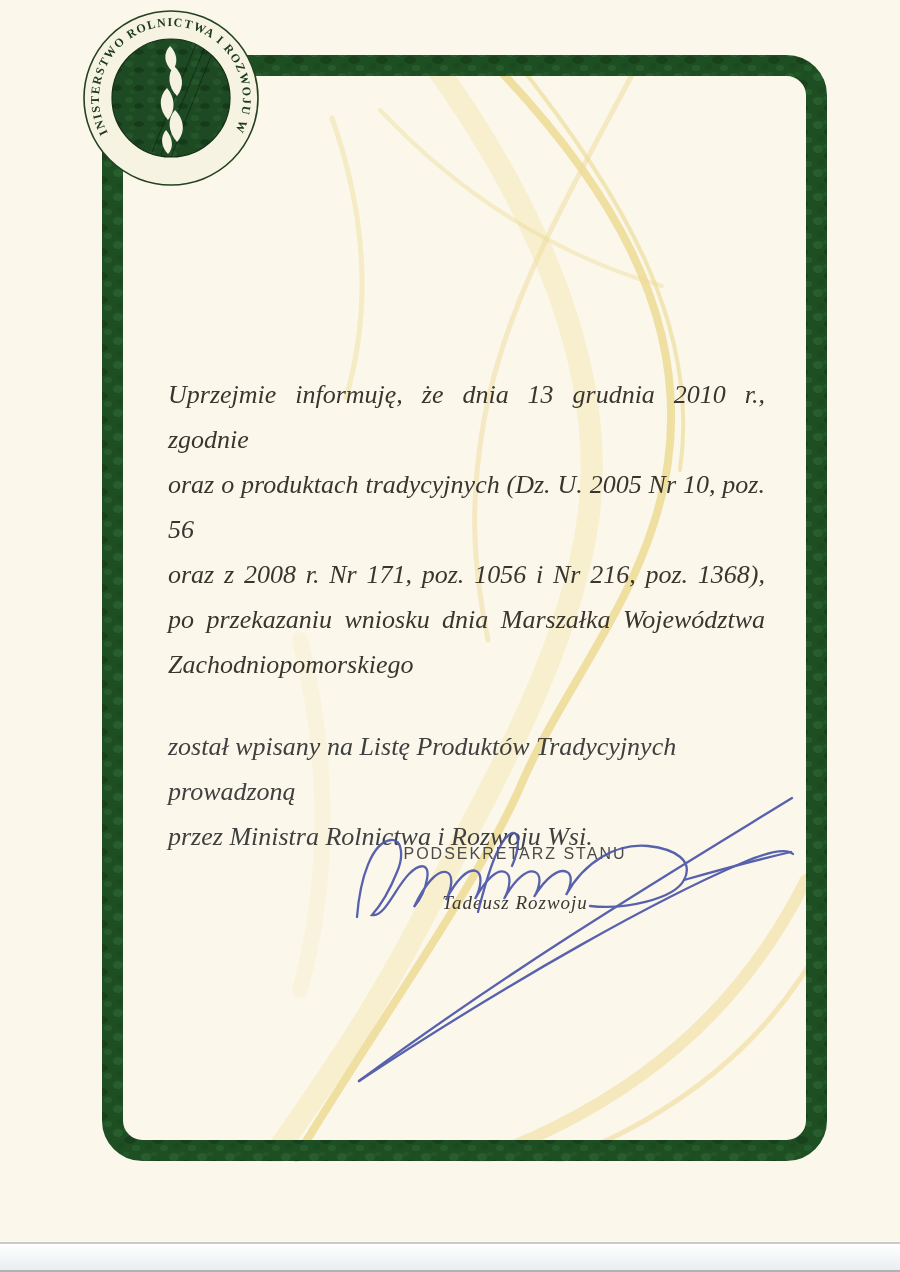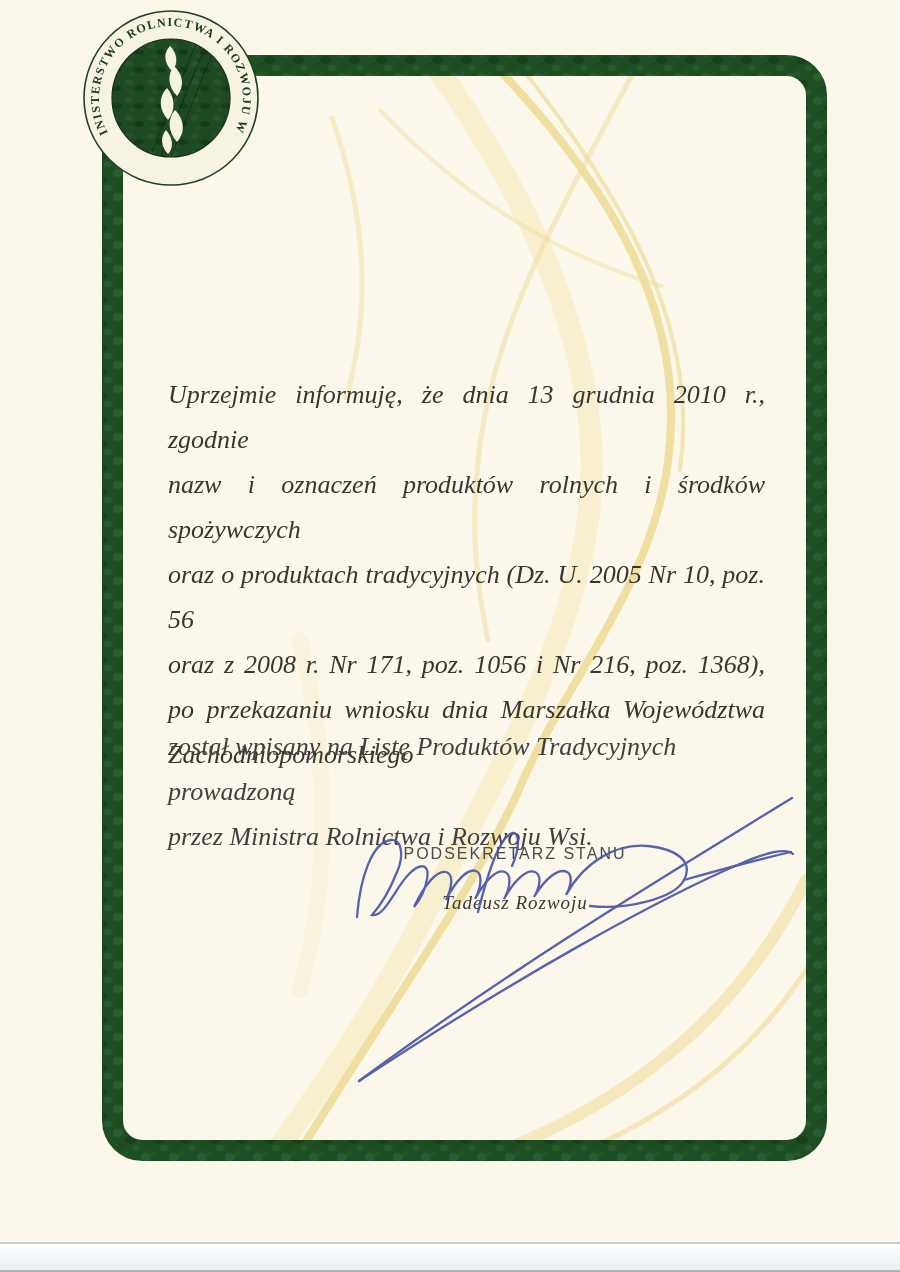--- a/index.html
+++ b/index.html
@@ -117,21 +117,20 @@
         <path d="M 87,82 C 95,91 96,104 88,114 C 79,104 78,91 87,82 Z"></path>
         <path d="M 95,104 C 104,113 106,126 97,136 C 88,126 87,113 95,104 Z"></path>
         <path d="M 86,124 C 93,132 94,142 88,148 C 81,141 80,131 86,124 Z"></path>
       </g>
     </g>
   </svg>
 
 
   <div class="bodytext">
     <div class="jline">Uprzejmie informuję, że dnia 13 grudnia 2010 r., zgodnie</div>
-    <div class="jline">nazw i oznaczeń produktów rolnych i środków spożywczych</div>
     <div class="jline">oraz o produktach tradycyjnych (Dz. U. 2005 Nr 10, poz. 56</div>
     <div class="jline">oraz z 2008 r. Nr 171, poz. 1056 i Nr 216, poz. 1368),</div>
     <div class="jline">po przekazaniu wniosku dnia Marszałka Województwa</div>
     <div class="lline">Zachodniopomorskiego</div>
   </div>
 
 
   <div class="closing">
     <div class="jline">został wpisany na Listę Produktów Tradycyjnych prowadzoną</div>
     <div class="lline">przez Ministra Rolnictwa i Rozwoju Wsi.</div>

